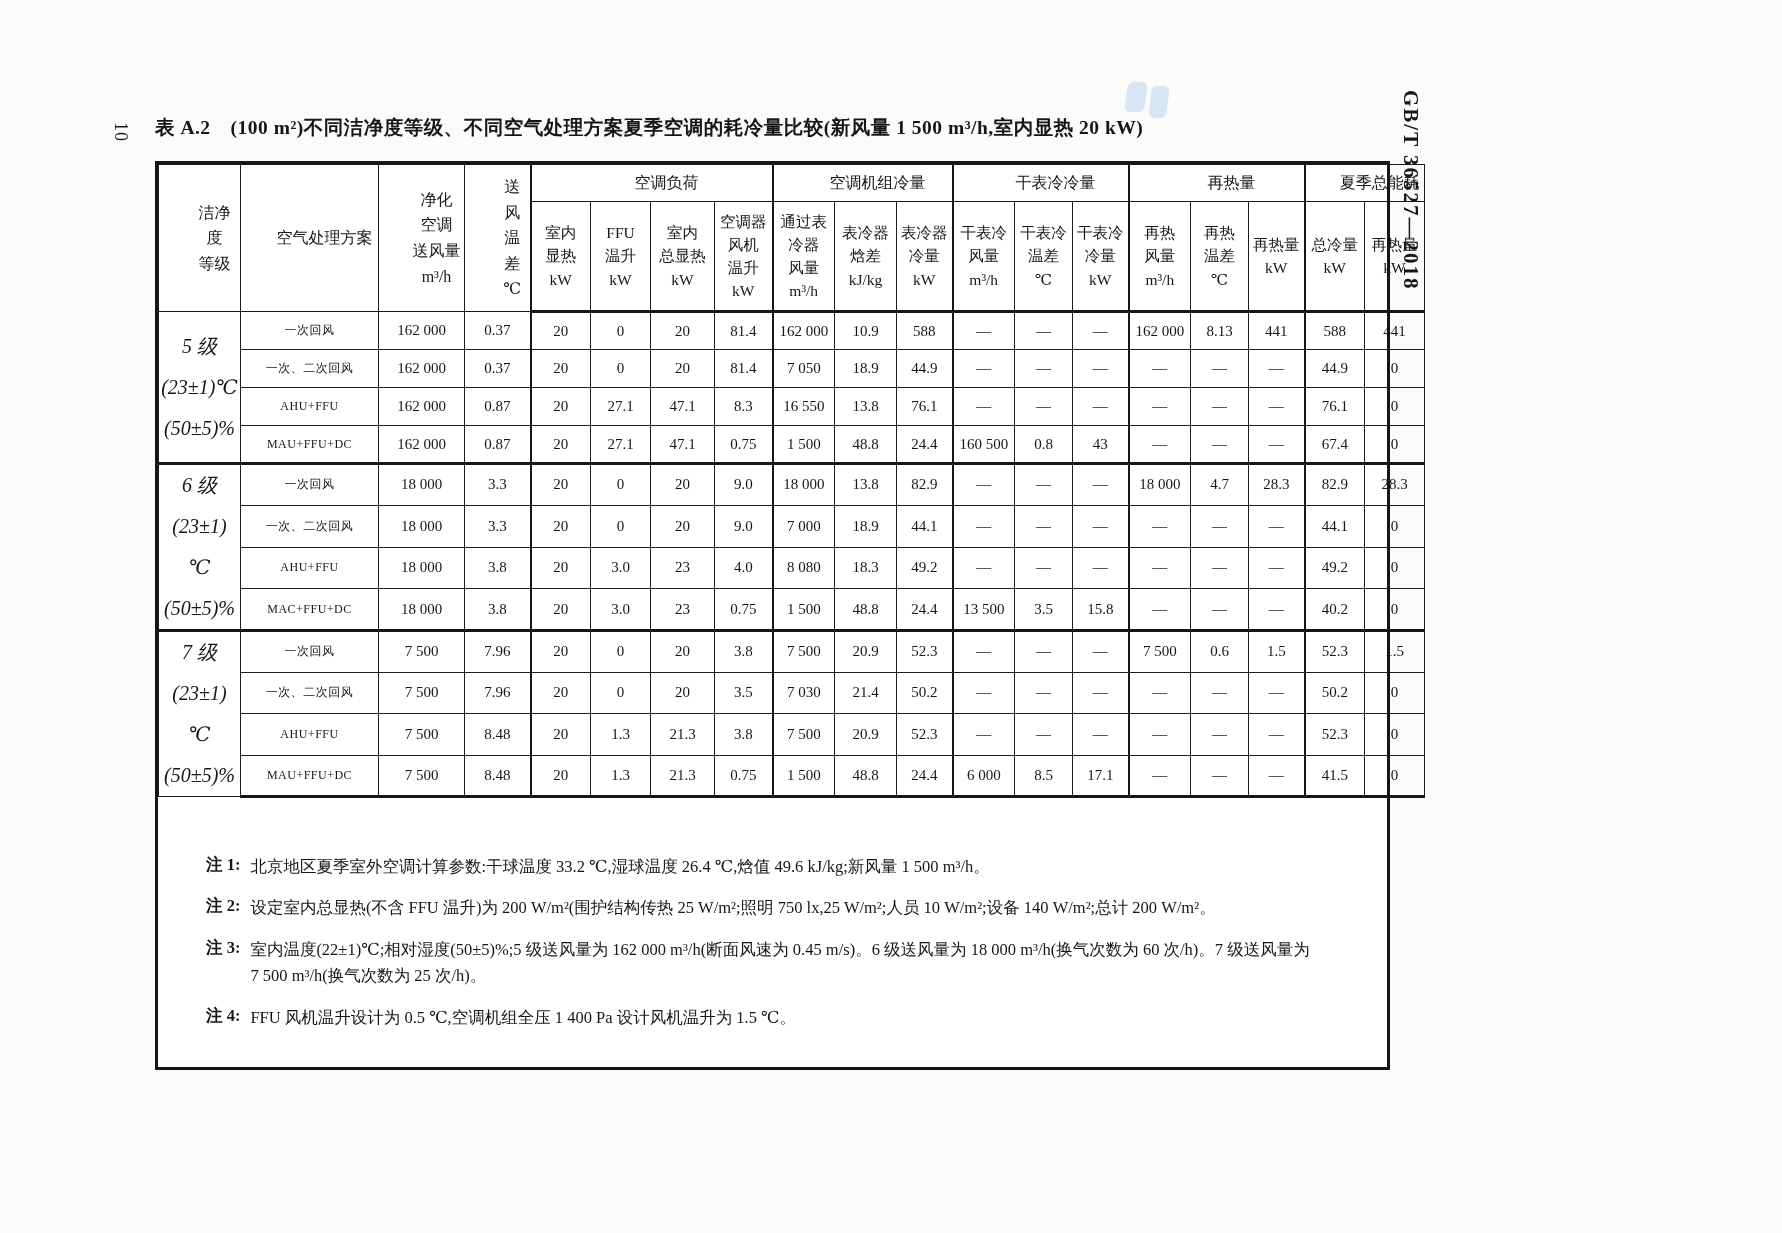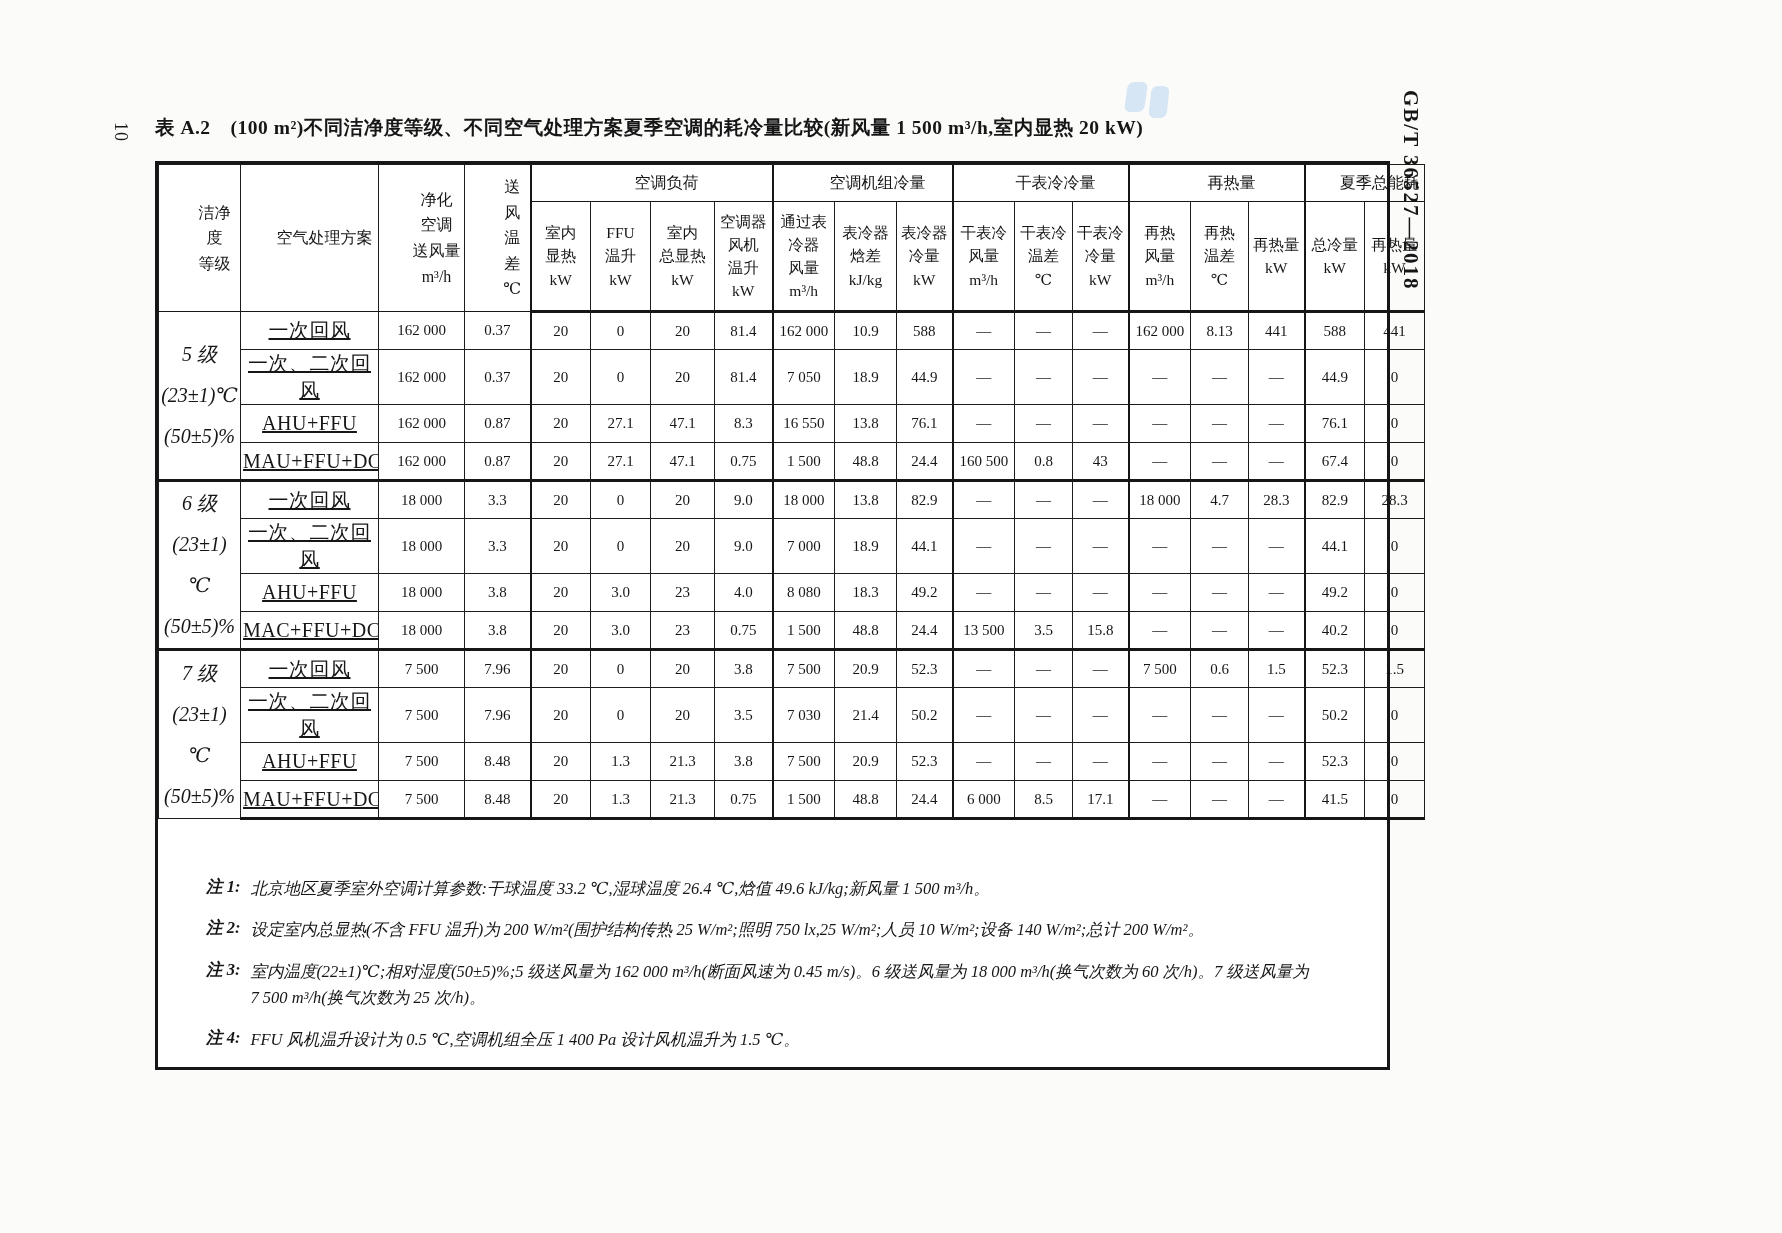--- a/index.html
+++ b/index.html
@@ -34,27 +34,27 @@
   th, td {
     border:1.5px solid #1d1d1d; text-align:center; vertical-align:middle;
     padding:0 2px; box-sizing:border-box; overflow:hidden; font-weight:normal;
   }
   tr.group-row th { height:37px; font-size:16px;padding-left:32px; }
   tr.sub-row th { height:110px; font-size:15.5px; line-height:1.5; }
   tr.sub-row th, thead th { border-bottom-color:#161616; }
   thead tr.sub-row th { border-bottom:3px solid #161616; }
   th.fixed-col { font-size:16px; line-height:1.6; }
   tbody td { height:38px; font-size:15px; }
-  td.scheme { font-size:20px; letter-spacing:.5px;text-decoration:underline; }
+  td.scheme { font-size:12px; letter-spacing:.5px; }
   td.level { font-size:20px; line-height:2.05;font-style:italic; }
   .tt { border-top:3px solid #161616 !important; }
   tbody tr.last-row td { border-bottom:3px solid #161616; }
   .gs { border-left:2.5px solid #161616 !important; }
   .notes { padding:56px 28px 0 48px; font-size:16.5px; }
-  .note { display:flex; margin-bottom:15px;font-style:italic; }
+  .note { display:flex; margin-bottom:15px; }
   .note-label { font-weight:bold; white-space:nowrap; margin-right:10px; }
   .note-body { line-height:1.6; }
 </style>
 </head>
 <body>
 
 <div class="page-num">10</div>
 <div class="std-code">GB/T 36527—2018</div>
 <div class="watermark">
   <div class="wm1"></div>

